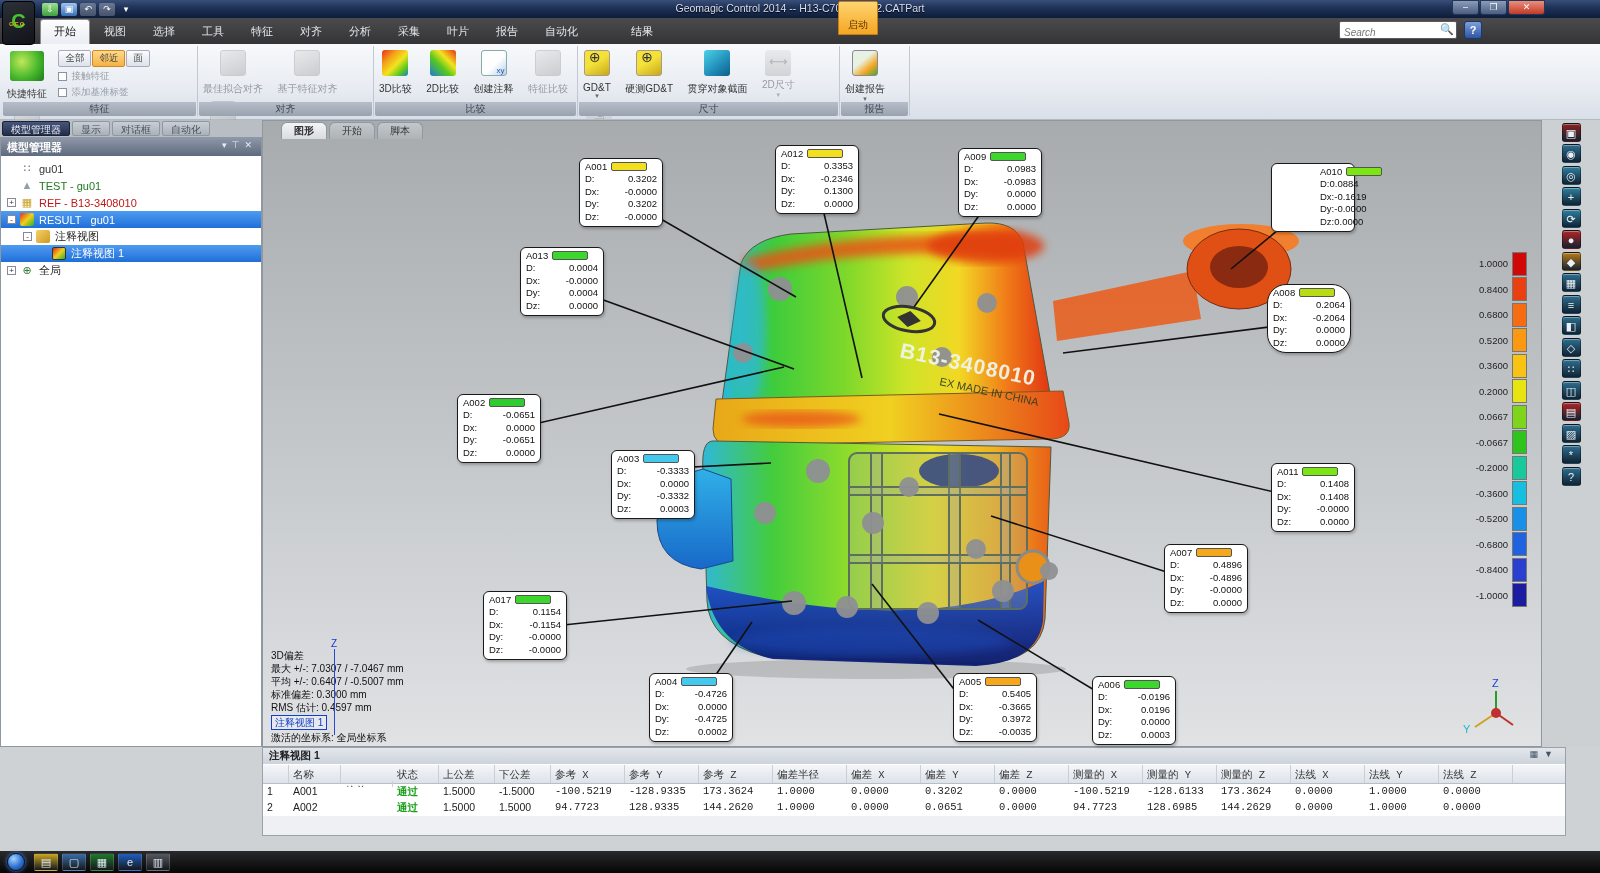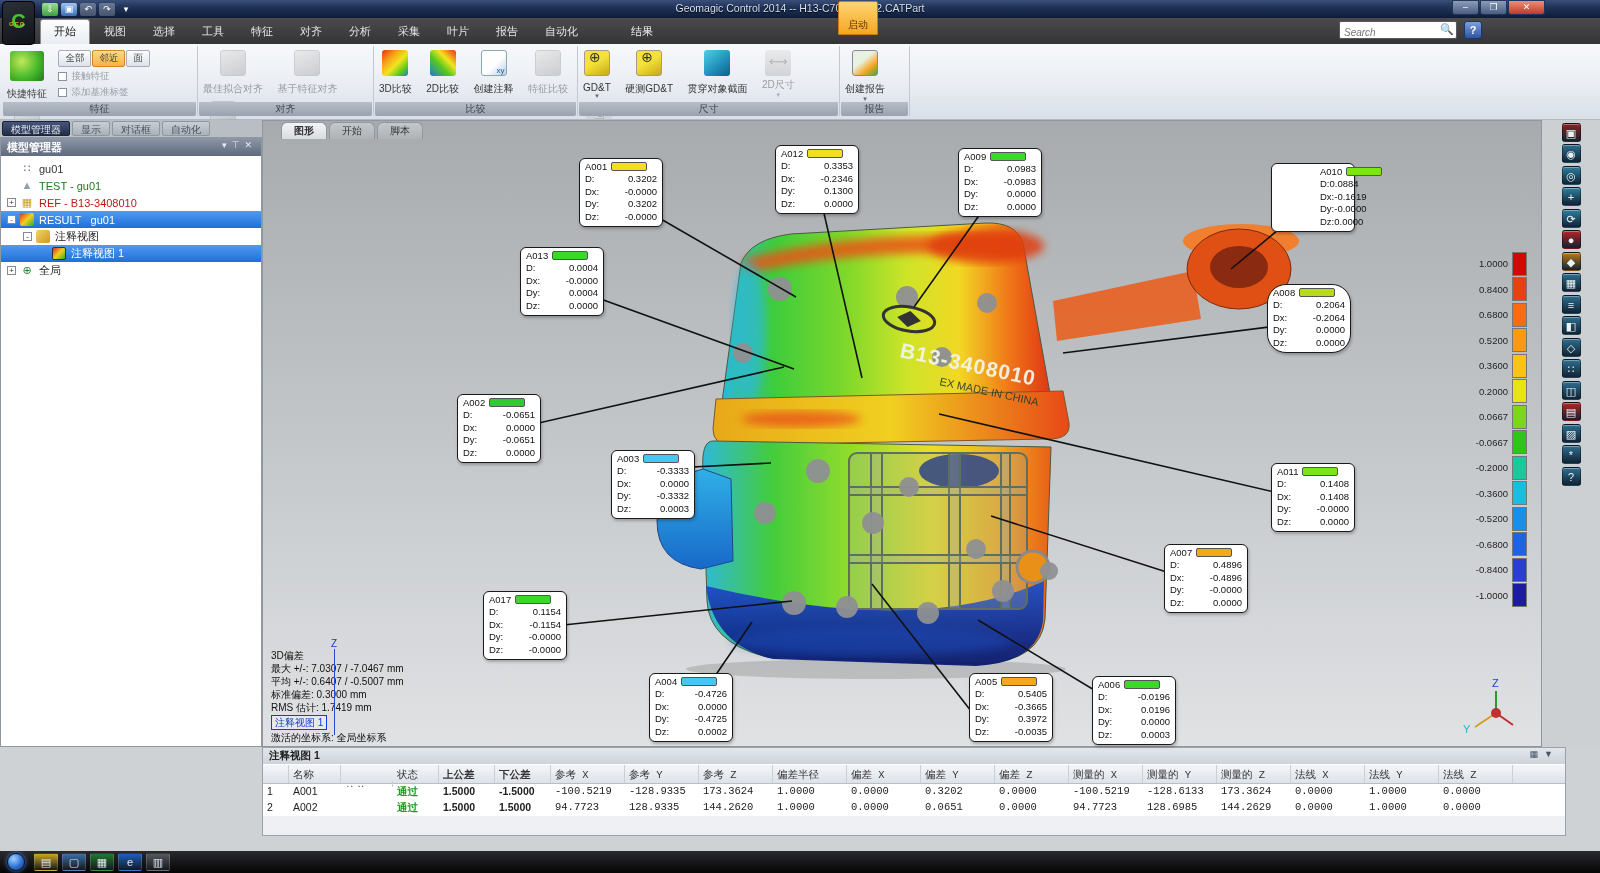--- a/index.html
+++ b/index.html
@@ -125,21 +125,21 @@
   
   #table-panel{position:absolute;left:262px;top:747px;width:1304px;height:89px;background:#eef0f3;border:1px solid #9aa1aa;}
   #tbl-title{height:16px;background:linear-gradient(180deg,#e3e7ec,#cdd3da);font-size:10.5px;font-weight:bold;color:#222;
     padding:1px 6px;position:relative;}
   #tbl-title .ticons{position:absolute;right:6px;top:1px;font-weight:normal;font-size:9px;color:#456;letter-spacing:6px;}
   #tbl-head{display:flex;height:20px;background:linear-gradient(180deg,#f4f6f9,#dde2e9);border-top:1px solid #fff;border-bottom:1px solid #b8bfc8;}
   .hc{font-size:10.5px;color:#333;padding:3px 4px;border-right:1px solid #c9cfd7;white-space:nowrap;overflow:hidden;}
   .tr{display:flex;height:16px;background:#fff;}
   .tc{font-size:10.5px;color:#222;padding:1px 4px;white-space:nowrap;overflow:hidden;}
   .tc.pass{color:#18a018;font-weight:bold;}
-  .c-num{width:26px;}.c-name{width:52px;}.c-dev{width:52px;margin-top:16px;}.c-st{width:46px;}.c-tol{width:56px;font-weight:bold;}.c-v{width:74px;font-family:Liberation Mono, monospace;}
+  .c-num{width:26px;}.c-name{width:52px;}.c-dev{width:52px;margin-top:16px;}.c-st{width:46px;}.c-tol{width:56px;}.c-v{width:74px;font-family:Liberation Mono, monospace;}
 
   
   #statusbar{position:absolute;left:0;top:836px;width:1600px;height:15px;
     background:linear-gradient(180deg,#35507f,#16294d);color:#e8eef8;font-size:10px;padding:1px 6px;}
   #statusbar .grip{position:absolute;right:38px;top:2px;width:22px;height:11px;background:#e8eaee;border:1px solid #99a;}
   #taskbar{position:absolute;left:0;top:851px;width:1600px;height:22px;background:linear-gradient(180deg,#2a2a2c,#050506);}
   #start-orb{position:absolute;left:7px;top:2px;width:18px;height:18px;border-radius:50%;
     background:radial-gradient(circle at 35% 30%,#9fd4ff,#2f6fd0 55%,#123a7a);border:1px solid #0a1a3a;box-shadow:0 0 4px #4a8ae0;}
   .tbicon{position:absolute;top:2px;width:24px;height:18px;border-radius:2px;border:1px solid rgba(255,255,255,.15);
     color:#dfe6ee;font-size:11px;line-height:17px;text-align:center;background:linear-gradient(180deg,#3a3f46,#1c2025);}
@@ -687,21 +687,21 @@
           </div>
           <div class="co-row">
             <span>Dy:</span>
             <span>-0.4725</span>
           </div>
           <div class="co-row">
             <span>Dz:</span>
             <span>0.0002</span>
           </div>
         </div>
-        <div class="callout" style="left: 706px; top: 552px;">
+        <div class="callout" style="left: 690px; top: 552px;">
           <div class="co-head">
             <span>A005</span>
             <span class="co-chip" style="background: rgb(246, 168, 28);"></span>
           </div>
           <div class="co-row">
             <span>D:</span>
             <span>0.5405</span>
           </div>
           <div class="co-row">
             <span>Dx:</span>
@@ -799,21 +799,21 @@
         </div>
       </div>
 
     <div id="stats">
       <span id="axisZ">Z</span>
       <span id="axisZline"></span>
       <div>3D偏差</div>
       <div>最大 +/-: 7.0307 / -7.0467 mm</div>
       <div>平均 +/-: 0.6407 / -0.5007 mm</div>
       <div>标准偏差: 0.3000 mm</div>
-      <div>RMS 估计: 1.7419 mm</div>
+      <div>RMS 估计: 0.4597 mm</div>
       <div class="slink">注释视图 1</div>
       <div>激活的坐标系: 全局坐标系</div>
     </div>
   </div>
 
   <div id="rightbar">
       <div class="rtool" style="background: linear-gradient(rgb(138, 32, 32), rgb(17, 34, 51));">▣</div>
       <div class="rtool" style="background: linear-gradient(rgb(47, 111, 143), rgb(17, 34, 51));">◉</div>
       <div class="rtool" style="background: linear-gradient(rgb(47, 127, 159), rgb(17, 34, 51));">◎</div>
       <div class="rtool" style="background: linear-gradient(rgb(47, 127, 159), rgb(17, 34, 51));">+</div>

